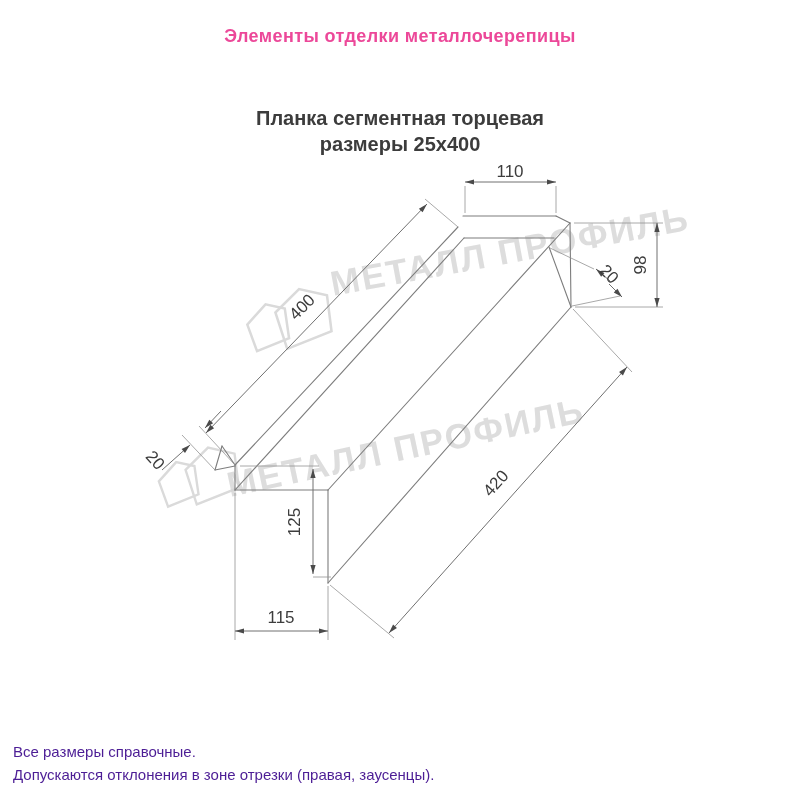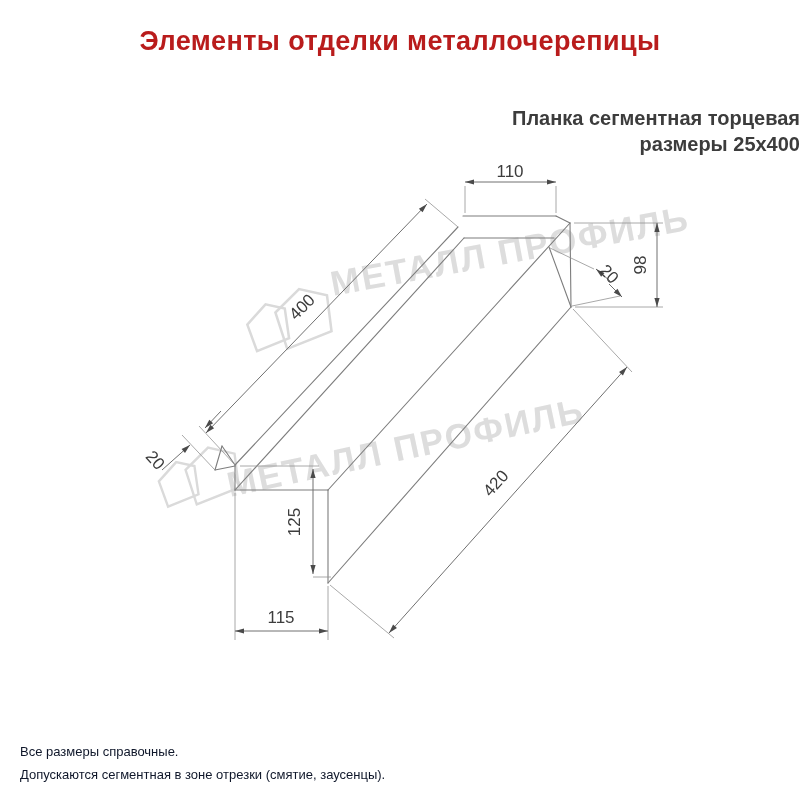--- a/index.html
+++ b/index.html
@@ -6,31 +6,31 @@
   .page{
     position:relative;
     width:800px;height:800px;
     background:#ffffff;
     overflow:hidden;
     font-family:"Liberation Sans", sans-serif;
   }
   .page-title{
     position:absolute;top:26px;left:0;width:800px;
     text-align:center;
-    font-size:27px;font-weight:700;color:#b91c1c;letter-spacing:.4px;
+    font-size:18px;font-weight:700;color:#ec4899;letter-spacing:.4px;
   }
   .subtitle{
     position:absolute;top:105px;left:0;width:800px;
-    text-align:right;
+    text-align:center;
     font-size:20px;font-weight:700;color:#3c3c3c;line-height:26px;
   }
   .drawing-svg{position:absolute;top:0;left:0;}
   .footer{
-    position:absolute;left:20px;top:741px;
-    font-size:13px;color:#0f172a;line-height:22.5px;
+    position:absolute;left:13px;top:741px;
+    font-size:15px;color:#4c1d95;line-height:22.5px;
   }
   svg text.dim{
     font-family:"Liberation Sans", sans-serif;
     font-size:17px;fill:#3d3d3d;
   }
   svg text.wm{
     font-family:"Liberation Sans", sans-serif;
     font-weight:700;font-size:35px;fill:#d5d5d5;letter-spacing:2px;opacity:.8;
   }
 </style>
@@ -123,16 +123,16 @@
     <text class="dim" x="306" y="311" text-anchor="middle" transform="rotate(-45 306 311)">400</text>
     <text class="dim" x="500" y="487" text-anchor="middle" transform="rotate(-48 500 487)">420</text>
     <text class="dim" x="300" y="522" text-anchor="middle" transform="rotate(-90 300 522)">125</text>
     <text class="dim" x="281" y="623" text-anchor="middle">115</text>
     <text class="dim" x="151" y="464" text-anchor="middle" transform="rotate(48 151 464)">20</text>
     <text class="dim" x="605" y="278" text-anchor="middle" transform="rotate(46 605 278)">20</text>
   </svg>
 
   <div class="footer">
     <div>Все размеры справочные.</div>
-    <div>Допускаются сегментная в зоне отрезки (смятие, заусенцы).</div>
+    <div>Допускаются отклонения в зоне отрезки (правая, заусенцы).</div>
   </div>
 
 </div>
 
 </body></html>

